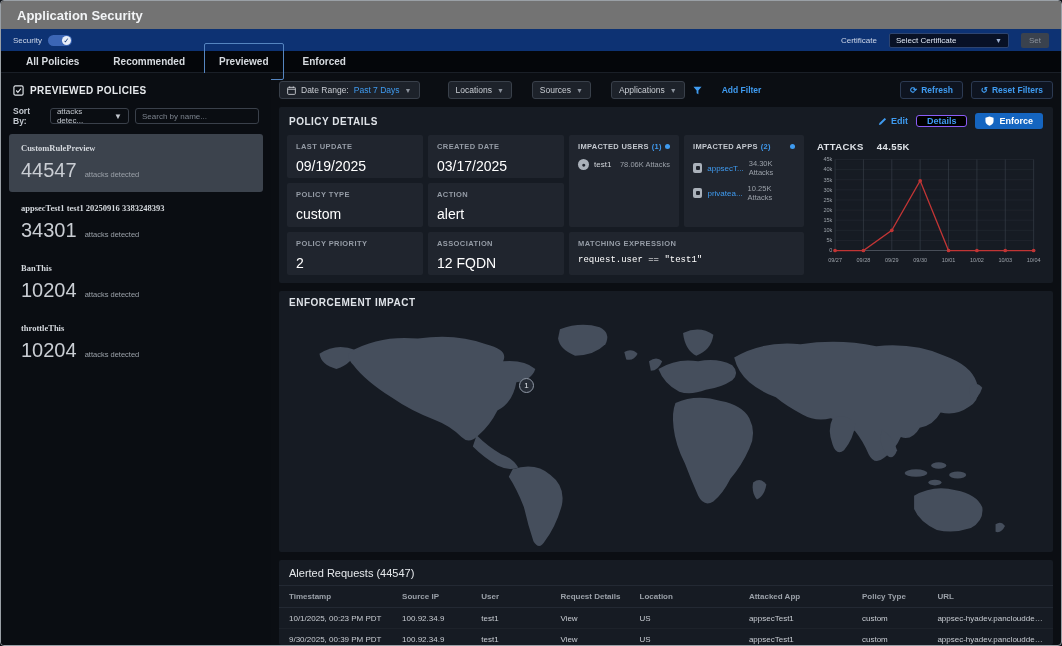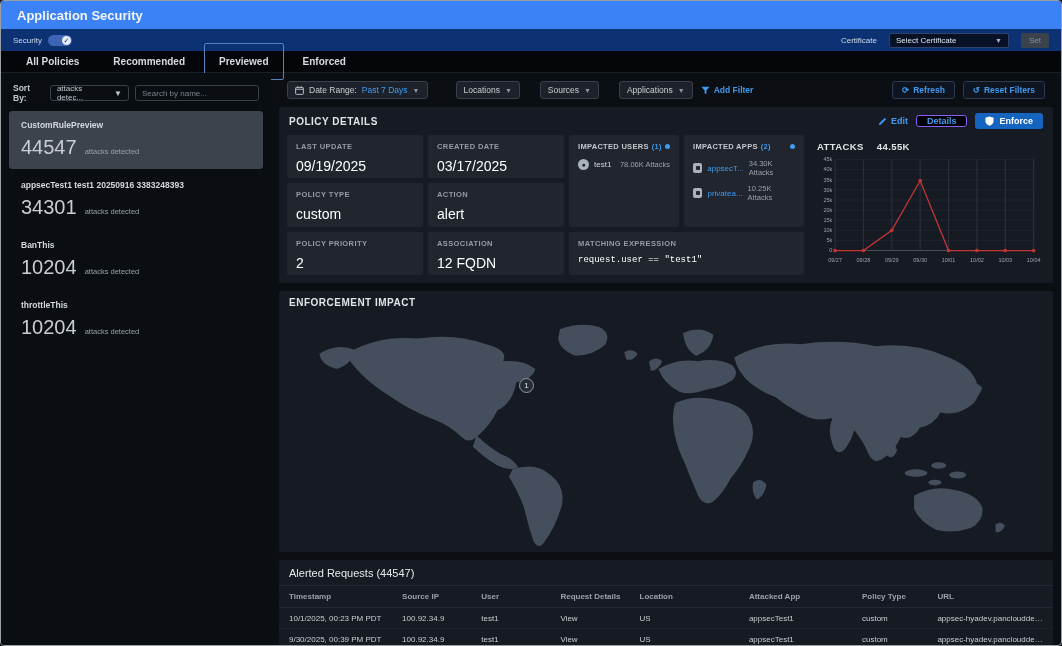--- a/index.html
+++ b/index.html
@@ -1,20 +1,20 @@
 <!DOCTYPE html>
 <html><head>
 <meta charset="utf-8">
 <style>
   * { margin:0; padding:0; box-sizing:border-box; }
   html,body { width:1062px; height:646px; background:#0b0e13; font-family:"Liberation Sans", sans-serif; color:#e6e9ec; overflow:hidden; }
   .window { width:1062px; height:646px; border:1px solid #9aa0a6; border-radius:4px; overflow:hidden; display:flex; flex-direction:column; background:#0b0e13; }
 
   
-  .topbar { height:28px; background:#3b82f6; display:flex; align-items:center; padding:0 16px; flex:none; }
+  .topbar { height:28px; background:#737373; display:flex; align-items:center; padding:0 16px; flex:none; }
   .topbar .title { font-size:13px; font-weight:bold; color:#f2f4f6; }
   .banner { height:22px; background:#0d3273; display:flex; align-items:center; padding:0 12px; flex:none; }
   .banner .sec-label { font-size:8px; color:#cdd6e8; margin-right:6px; }
   .toggle { width:24px; height:11px; background:#3c66b5; border-radius:6px; position:relative; cursor:pointer; }
   .toggle .knob { position:absolute; right:1px; top:1px; width:9px; height:9px; background:#e8eef8; border-radius:50%; font-size:7px; color:#0d3273; line-height:9px; text-align:center; }
   .banner .right { margin-left:auto; display:flex; align-items:center; gap:12px; }
   .banner .cert-label { font-size:8px; color:#cdd6e8; }
   .cert-select { background:#081126; border:1px solid #2d4470; color:#dfe6f2; font-size:8px; height:15px; min-width:120px; display:flex; align-items:center; padding:0 6px; border-radius:2px; }
   .cert-select .chev { margin-left:auto; font-size:7px; color:#9fb2d4; }
   .set-btn { background:#3a424e; color:#8b929c; font-size:8px; height:15px; padding:0 8px; border-radius:2px; display:flex; align-items:center; }
@@ -29,32 +29,32 @@
   .sb-head { display:flex; align-items:center; gap:6px; padding:4px 12px 8px; }
   .sb-head .ttl { font-size:10px; font-weight:bold; letter-spacing:.4px; color:#e6e9ec; }
   .sb-sort { display:flex; align-items:center; gap:6px; padding:2px 12px 8px; }
   .sb-sort label { font-size:8.5px; font-weight:bold; color:#c3c8cf; }
   .sort-select { border:1px solid #3a404a; border-radius:3px; background:transparent; color:#c3c8cf; font-size:8px; height:16px; display:flex; align-items:center; padding:0 6px; gap:8px; }
   .sb-search { flex:1; border:1px solid #3a404a; border-radius:3px; background:transparent; color:#c3c8cf; font-size:8px; height:16px; padding:0 6px; outline:none; }
   .sb-search::placeholder { color:#7b828c; }
   .policy-list { flex:1; overflow:hidden; }
   .policy-item { padding:9px 12px 10px; margin:0 8px 2px; border-radius:3px; cursor:pointer; }
   .policy-item.selected { background:#3c434d; }
-  .policy-item .pname { font-size:8.5px; font-weight:bold; color:#d4d8dd; margin-bottom:6px; }
+  .policy-item .pname { font-size:8.5px; font-weight:bold; color:#d4d8dd; margin-bottom:6px;font-family:Liberation Serif, serif; }
   .policy-item .pcount { font-size:20px; font-weight:300; color:#c9cdd3; display:inline-block; }
   .policy-item .psuffix { font-size:7.5px; color:#9aa0a8; margin-left:8px; }
 
   .main { flex:1; display:flex; flex-direction:column; padding:4px 8px 0; overflow:hidden; }
 
   
-  .filters { height:22px; flex:none; display:flex; align-items:center; gap:8px; margin:2px 8px 6px; }
+  .filters { height:22px; flex:none; display:flex; align-items:center; gap:8px; margin:2px 0 6px; }
   .chip { border:1px solid #39404a; background:#1d222a; border-radius:3px; height:18px; display:flex; align-items:center; gap:5px; padding:0 7px; font-size:8.5px; color:#c9cdd3; cursor:pointer; }
   .chip .blue { color:#3f9bf0; }
   .chip .chev { font-size:7px; color:#8b929c; }
-  .addfilter { color:#3f9bf0; font-size:8.5px; font-weight:bold; display:flex; align-items:center; gap:4px; cursor:pointer; }
+  .addfilter { color:#3f9bf0; font-size:8.5px; font-weight:bold; display:flex; align-items:center; gap:20px; cursor:pointer; }
   .filters .right { margin-left:auto; display:flex; gap:8px; }
   .ghost-btn { border:1px solid #2c3a52; border-radius:3px; height:18px; display:flex; align-items:center; gap:4px; padding:0 9px; color:#3f9bf0; font-size:8.5px; font-weight:bold; cursor:pointer; background:#0e1420; }
 
   
   .panel { background:#161b23; border-radius:2px; margin-bottom:8px; }
   .panel-head { display:flex; align-items:center; padding:6px 10px; }
   .panel-head .pttl { font-size:10px; font-weight:bold; letter-spacing:.5px; color:#dfe3e8; }
 
   
   .pd { flex:none; }
@@ -127,20 +127,27 @@
   <div class="tabbar" id="tabbar">
       <div class="tab">All Policies</div>
       <div class="tab">Recommended</div>
       <div class="tab active">Previewed</div>
       <div class="tab">Enforced</div>
     </div>
 
   <div class="body">
 
     <div class="sidebar">
+      <div class="sb-head">
+        <svg class="icon-svg" width="11" height="11" viewBox="0 0 12 12">
+            <rect x="1" y="1" width="10" height="10" rx="1.5" fill="none" stroke="#dfe3e8" stroke-width="1.3"></rect>
+            <path d="M3.5 6 L5.3 8 L8.7 4" fill="none" stroke="#dfe3e8" stroke-width="1.3"></path>
+          </svg>
+        <span class="ttl">PREVIEWED POLICIES</span>
+      </div>
       <div class="sb-sort">
         <label>Sort By:</label>
         <div class="sort-select">
           <span>attacks detec...</span>
           <span class="chev">▼</span>
         </div>
         <input class="sb-search" placeholder="Search by name..." style="">
       </div>
       <div class="policy-list" id="policy-list">
           <div class="policy-item selected"><div class="pname">CustomRulePreview</div><span class="pcount">44547</span><span class="psuffix">attacks detected</span></div>

